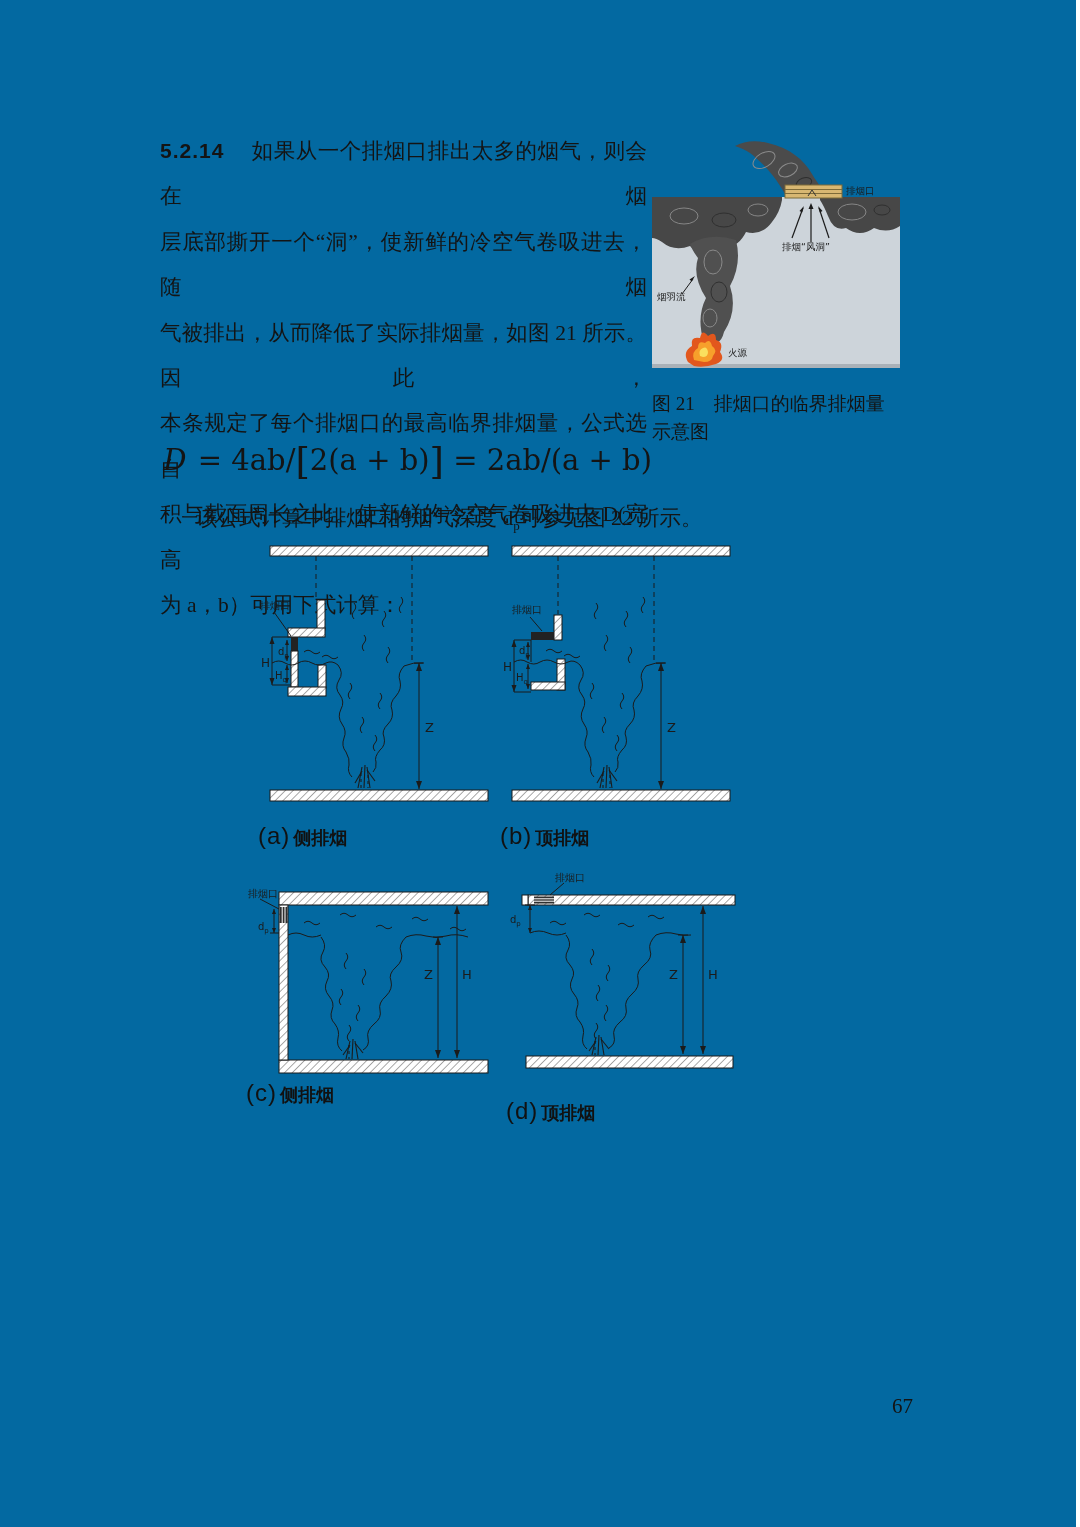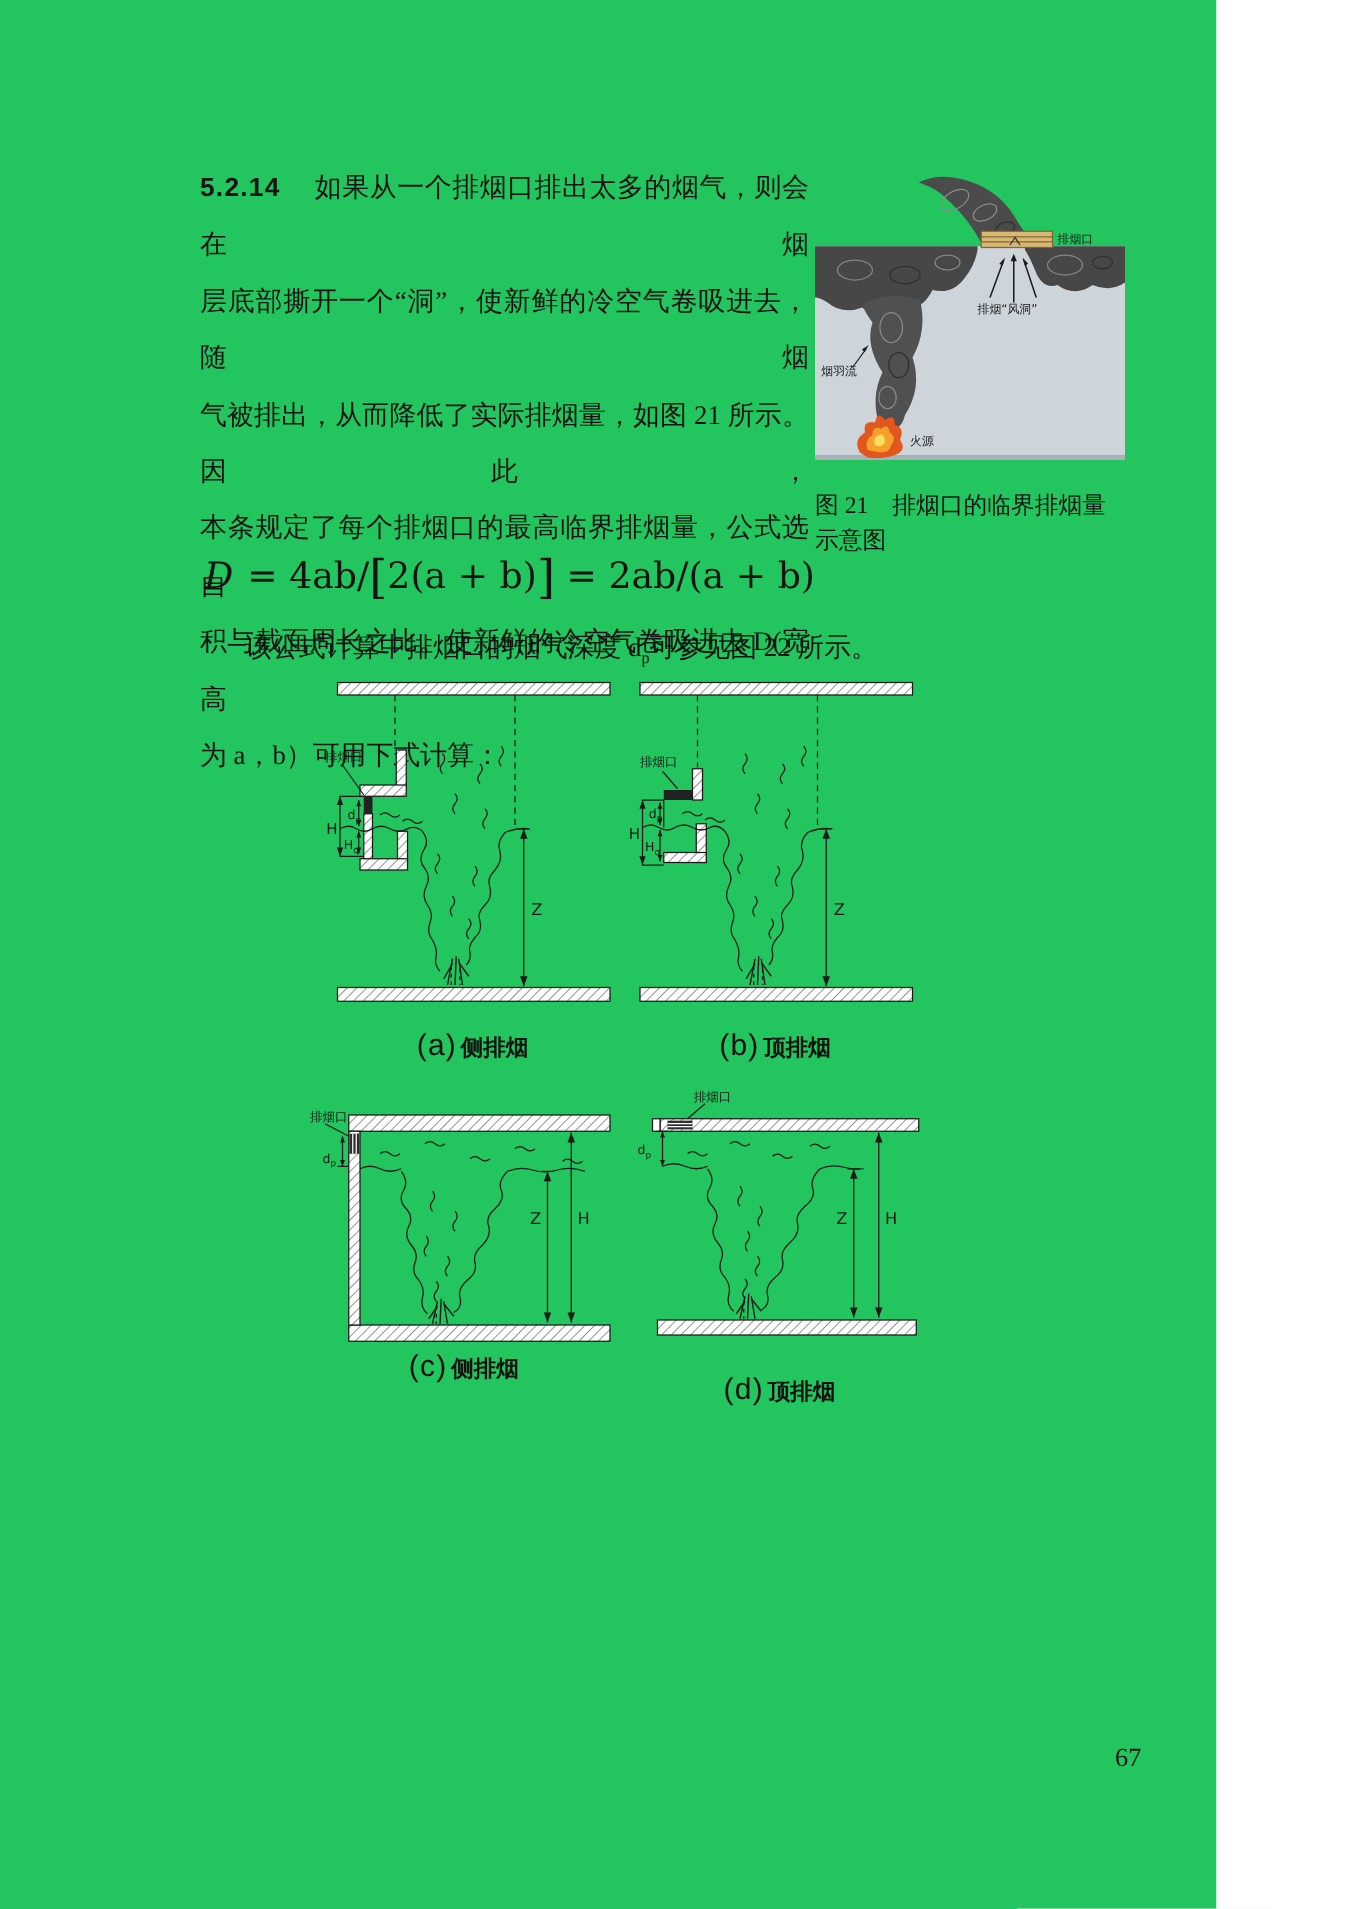--- a/index.html
+++ b/index.html
@@ -1,16 +1,16 @@
 <!DOCTYPE html>
 <html><head>
 <meta charset="utf-8">
 <style>
   html,body{margin:0;padding:0;background:#ffffff;}
-  .page{position:relative;width:973px;height:1527px;background:#22c55e;overflow:hidden;
+  .page{position:relative;width:1076px;height:1527px;background:#0369a1;overflow:hidden;
         font-family:"Liberation Serif","DejaVu Serif",serif;color:#141414;}
 
   
   .para1{position:absolute;left:160px;top:128px;width:487px;font-size:21.5px;line-height:45.4px;}
   .jline{text-align:justify;text-align-last:justify;width:100%;white-space:nowrap0;}
   .jlast{text-align:left;text-align-last:left;}
   .secnum{font-family:"Liberation Sans","DejaVu Sans",sans-serif;font-weight:bold;font-size:21px;margin-right:27px;letter-spacing:1px;}
 
   
   .formula{position:absolute;left:160px;top:440px;width:492px;height:48px;text-align:right;
@@ -25,21 +25,21 @@
   
   .fig21{position:absolute;left:652px;top:140px;width:248px;}
   .fig21cap{margin-top:14px;text-align:left;font-size:19px;line-height:28px;}
 
   
   .subfig{position:absolute;}
   .sub-a{left:258px;top:545px;width:240px;}
   .sub-b{left:500px;top:545px;width:240px;}
   .sub-c{left:246px;top:885px;width:250px;}
   .sub-d{left:506px;top:865px;width:235px;}
-  .subcap{text-align:center;font-family:"Liberation Sans","DejaVu Sans",sans-serif;color:#111;}
+  .subcap{font-family:"Liberation Sans","DejaVu Sans",sans-serif;color:#111;}
   .sub-a .subcap,.sub-b .subcap{margin-top:15px;}
   .sub-c .subcap{}
   .sub-d .subcap{margin-top:23px;}
   .subcap .tag{font-size:24px;font-weight:400;letter-spacing:1px;}
   .subcap .lab{font-size:18px;font-weight:700;margin-left:3px;}
 
   .fig22cap{position:absolute;left:145px;top:1131px;width:720px;text-align:center;font-size:20px;}
 
   .pagenum{position:absolute;left:892px;top:1394px;font-size:21px;}
 

